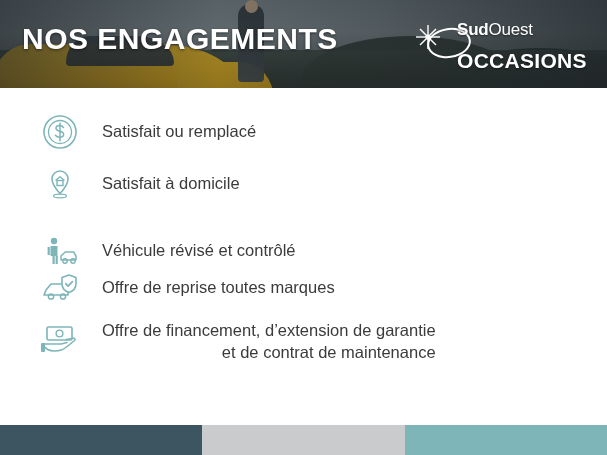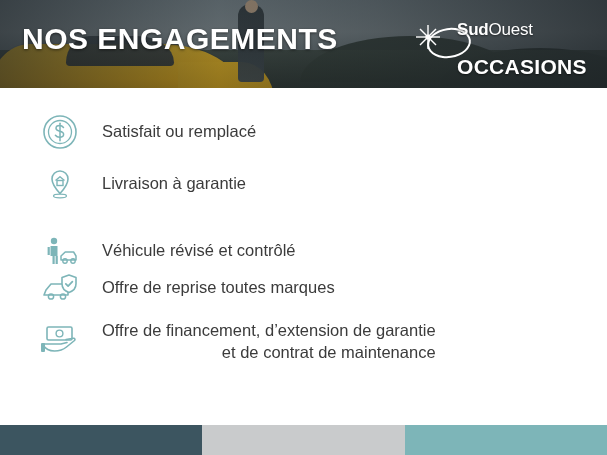--- a/index.html
+++ b/index.html
@@ -151,21 +151,21 @@
     font-size: 17px;
     font-weight: bold;
     letter-spacing: -0.2px;
     text-shadow: 0 1px 2px rgba(0,0,0,0.5);
   }
   .logo-top .thin { font-weight: normal; }
   .logo-bottom {
     font-size: 21px;
     font-weight: bold;
     letter-spacing: 0.3px;
-    margin-top: 18px;
+    margin-top: 12px;
     text-shadow: 0 1px 2px rgba(0,0,0,0.5);
   }
 
   
   .content {
     position: absolute;
     left: 0;
     top: 88px;
     width: 607px;
     height: 337px;
@@ -269,21 +269,21 @@
 
   <div class="item i2">
     <span class="ico">
       <svg width="42" height="42" viewBox="0 0 42 42">
         <path d="M21 8c-4.4 0-8 3.5-8 7.9 0 5.7 8 14.6 8 14.6s8-8.9 8-14.6C29 11.5 25.4 8 21 8z" fill="none" stroke="#7db5b8" stroke-width="1.6"></path>
         <path d="M16.5 17.5l4.5-3.8 4.5 3.8" fill="none" stroke="#7db5b8" stroke-width="1.4" stroke-linejoin="round"></path>
         <rect x="18" y="17.5" width="6" height="5" fill="none" stroke="#7db5b8" stroke-width="1.4"></rect>
         <ellipse cx="21" cy="33" rx="6.5" ry="1.8" fill="none" stroke="#7db5b8" stroke-width="1.2"></ellipse>
       </svg>
     </span>
-    <span class="txt">Livraison à garantie</span>
+    <span class="txt">Satisfait à domicile</span>
   </div>
 
   <div class="item i3">
     <span class="ico">
       <svg width="42" height="42" viewBox="0 0 42 42">
         <circle cx="15" cy="11" r="3.2" fill="#7db5b8"></circle>
         <path d="M11.5 16h7v10h-7z" fill="#7db5b8"></path>
         <rect x="13.5" y="26" width="2.2" height="8" fill="#7db5b8"></rect>
         <rect x="16.6" y="26" width="2.2" height="8" fill="#7db5b8"></rect>
         <rect x="8.6" y="17" width="2.2" height="8" fill="#7db5b8"></rect>

